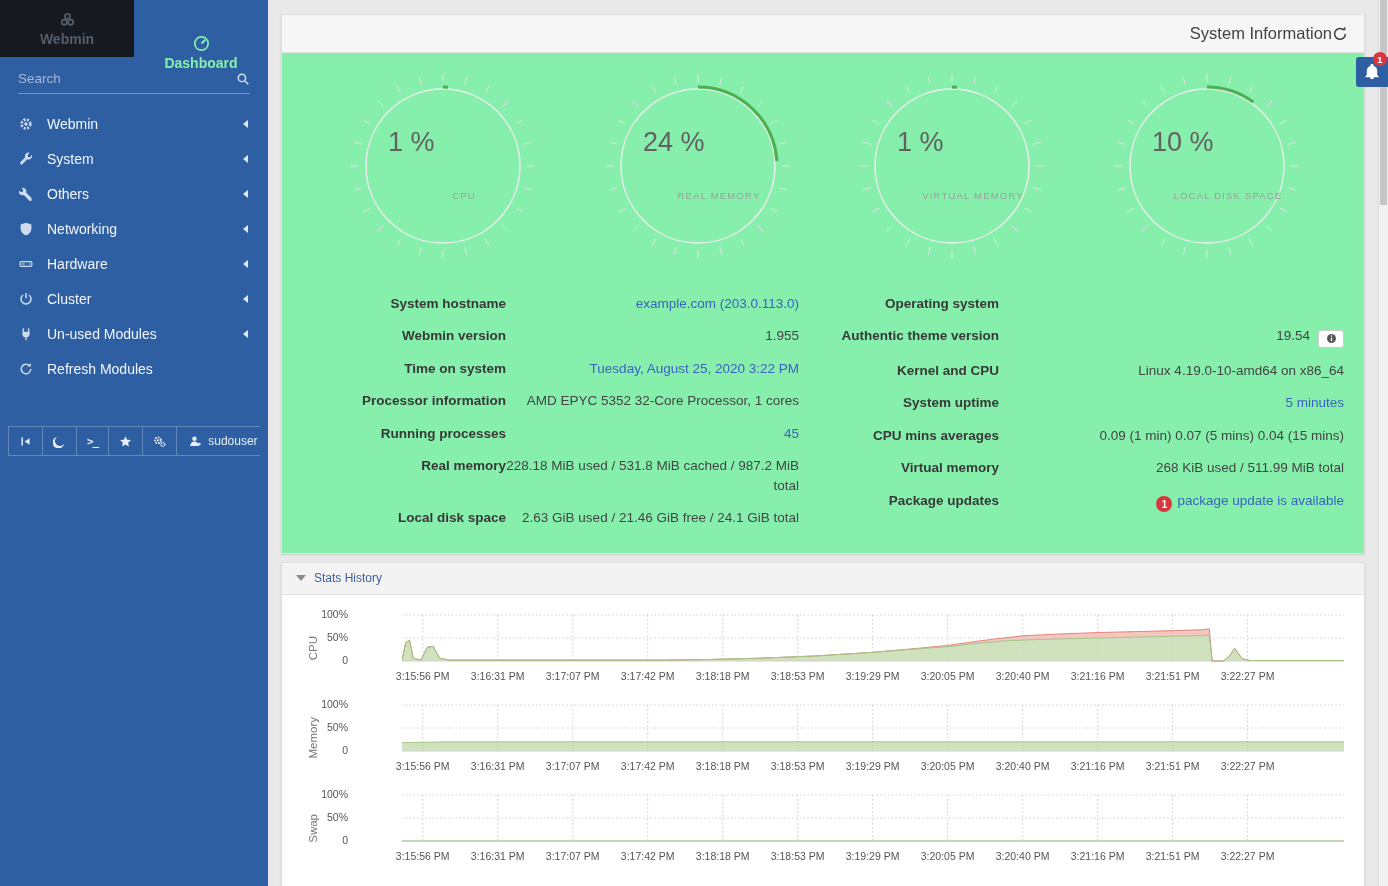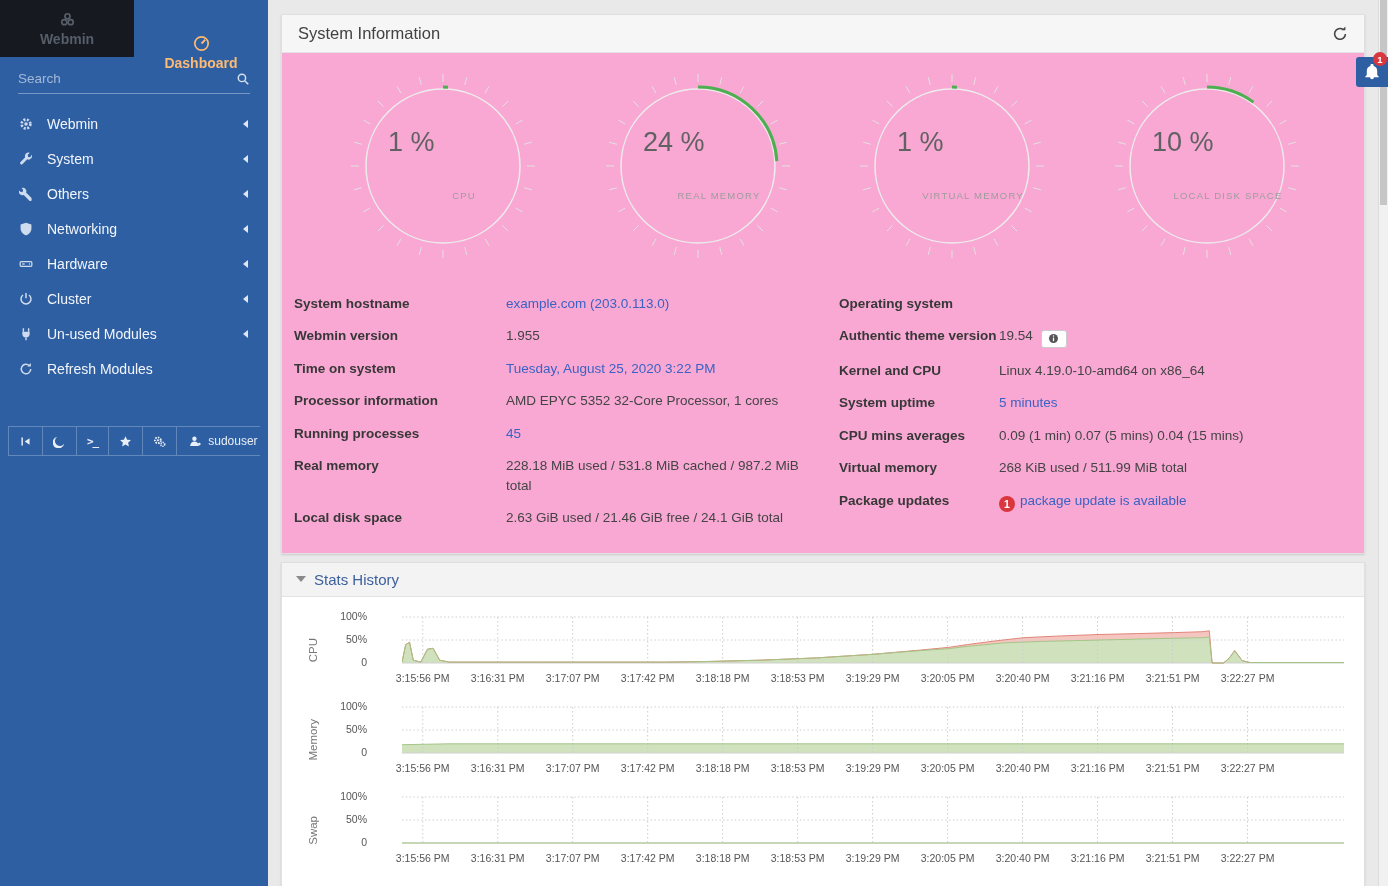--- a/index.html
+++ b/index.html
@@ -4,21 +4,21 @@
 <style>
   * { margin:0; padding:0; box-sizing:border-box; }
   html,body { width:1388px; height:886px; overflow:hidden; }
   body { font-family:"Liberation Sans", sans-serif; background:#e9e9e9; display:flex; }
 
   
   .sidebar { width:268px; height:100%; background:#2e5fa3; color:#eef2f8; flex:0 0 268px; position:relative; }
   .tabs { display:flex; height:57px; }
   .tab { flex:1; display:flex; flex-direction:column; align-items:center; justify-content:center; gap:3px; font-size:14px; font-weight:bold; cursor:pointer; }
   .tab.webmin { background:#16191f; color:#565e6a; }
-  .tab.dashboard { background:#2e5fa3; color:#fdba74;margin-top:48px; }
+  .tab.dashboard { background:#2e5fa3; color:#86efac;margin-top:48px; }
   .tab .icn svg { width:17px; height:17px; }
   .search-row { display:flex; align-items:center; margin:14px 18px 6px 18px; border-bottom:1px solid rgba(255,255,255,.35); padding-bottom:7px; }
   .search-row input { flex:1; background:transparent; border:none; outline:none; color:#fff; font-size:13.5px; font-family:inherit; }
   .search-row input::placeholder { color:rgba(255,255,255,.55); }
   .search-row .icn { color:rgba(255,255,255,.8); }
   nav { margin-top:12px; }
   .nav-item { display:flex; align-items:center; height:35px; padding:0 18px; font-size:14px; cursor:pointer; }
   .nav-item .icn { width:16px; display:inline-flex; justify-content:center; margin-right:13px; color:#cfdcee; }
   .icn svg { width:14px; height:14px; display:block; }
   .nav-label { flex:1; color:#f2f5fa; }
@@ -26,21 +26,21 @@
   .side-toolbar { display:flex; margin:40px 8px 0 8px; border:1px solid rgba(255,255,255,.25); border-left:none; border-right:none; height:30px; align-items:stretch; }
   .tool-cell { display:flex; align-items:center; justify-content:center; padding:0 10px; border-right:1px solid rgba(255,255,255,.25); color:#e8eef7; cursor:pointer; font-size:12px; gap:6px; }
   .tool-cell:first-child { border-left:1px solid rgba(255,255,255,.25); }
   .tool-cell.user { padding:0 12px; }
   .tool-cell.logout { color:#ff6565; border-right:1px solid rgba(255,255,255,.25); }
   .tool-cell .icn svg { width:13px; height:13px; }
   .term-glyph { font-family:"DejaVu Sans Mono", monospace; font-size:11px; font-weight:bold; letter-spacing:-1px; }
 
   
   .main { flex:1; position:relative; height:100%; background:#e9e9e9; overflow:hidden; }
-  .panel { background:#f9a8d4; margin:14px 23px 0 13px; box-shadow:0 1px 2px rgba(0,0,0,.12); border:1px solid #e0e0e0; }
+  .panel { background:#86efac; margin:14px 23px 0 13px; box-shadow:0 1px 2px rgba(0,0,0,.12); border:1px solid #e0e0e0;text-align:right; }
   .panel-header { background:#f6f6f6; border-bottom:1px solid #e3e3e3; padding:9px 16px; display:flex; align-items:center; }
   .panel-title { font-size:16.5px; color:#424242; flex:1; }
   .refresh-btn { color:#444; cursor:pointer; display:flex; }
   .refresh-btn svg { width:16px; height:16px; }
 
   
   .gauges { display:flex; justify-content:space-between; padding:18px 62px 0 66px; }
   .gauge { width:190px; height:190px; }
 
   
@@ -51,28 +51,28 @@
   .info-row .ivalue { flex:1; color:#444; }
   .link { color:#3b62c3; cursor:pointer; }
   .badge-red { display:inline-flex; align-items:center; justify-content:center; background:#d9363e; color:#fff; border-radius:50%; width:16px; height:16px; font-size:10.5px; font-weight:bold; margin-right:5px; vertical-align:-3px; }
   .info-btn { display:inline-flex; align-items:center; justify-content:center; border:1px solid #ccc; border-radius:3px; background:#fff; width:26px; height:18px; margin-left:8px; vertical-align:-4px; cursor:pointer; }
   .info-btn svg { width:11px; height:11px; }
 
   
   .stats-panel { margin-top:8px; border-bottom:none; }
   .stats-header { background:#f3f3f3; border-bottom:1px solid #e3e3e3; padding:8px 14px; display:flex; align-items:center; gap:8px; cursor:pointer; }
   .tri-down { width:0; height:0; border:5px solid transparent; border-top:6px solid #8a8a8a; margin-top:4px; }
-  .stats-title { color:#3c5f9d; font-size:15px; }
+  .stats-title { color:#3c5f9d; font-size:12px; }
   .stats-body { padding:16px 20px 10px 18px; background:#fff; }
 
   .chart-block { display:flex; margin-bottom:15px; }
   .chart-name { width:26px; display:flex; align-items:center; justify-content:center; color:#777; font-size:11.5px; }
   .chart-name span { writing-mode:vertical-rl; transform:rotate(180deg); }
   .chart-yaxis { width:44px; position:relative; font-size:10.5px; color:#555; }
-  .chart-yaxis div { position:absolute; right:3px; }
+  .chart-yaxis div { position:absolute; right:22px; }
   .yt-100 { top:-3px; } .yt-50 { top:20px; } .yt-0 { top:43px; }
   .chart-area { flex:1;margin-left:32px; }
   .chart-area svg { display:block; width:100%; height:56px; }
   .xlabels { position:relative; height:16px; margin-top:3px; font-size:10.5px; color:#555; }
   .xlabels span { position:absolute; transform:translateX(-50%); white-space:nowrap; }
 
   
   .bell-tab { position:absolute; top:57px; right:0; width:32px; height:30px; background:#2e5fa3; border-radius:3px 0 0 3px; display:flex; align-items:center; justify-content:center; cursor:pointer; z-index:10; }
   .bell-tab svg { width:16px; height:16px; }
   .bell-badge { position:absolute; top:-5px; right:1px; background:#d9363e; color:#fff; width:14px; height:14px; border-radius:50%; font-size:9.5px; font-weight:bold; display:flex; align-items:center; justify-content:center; }

